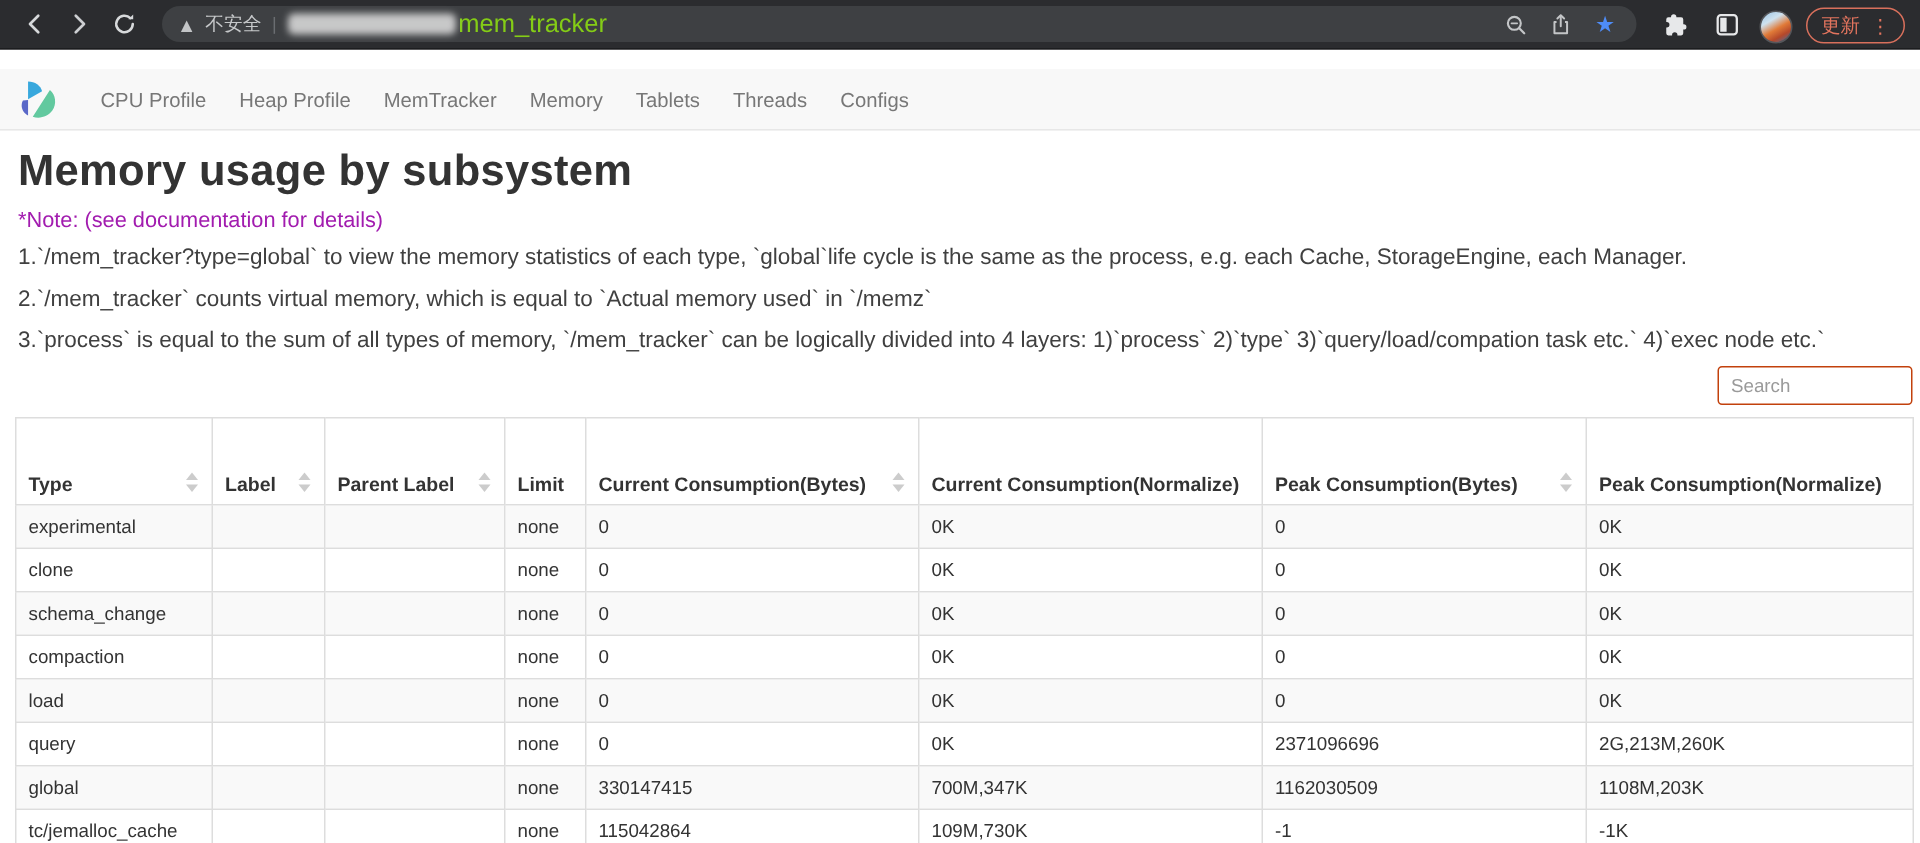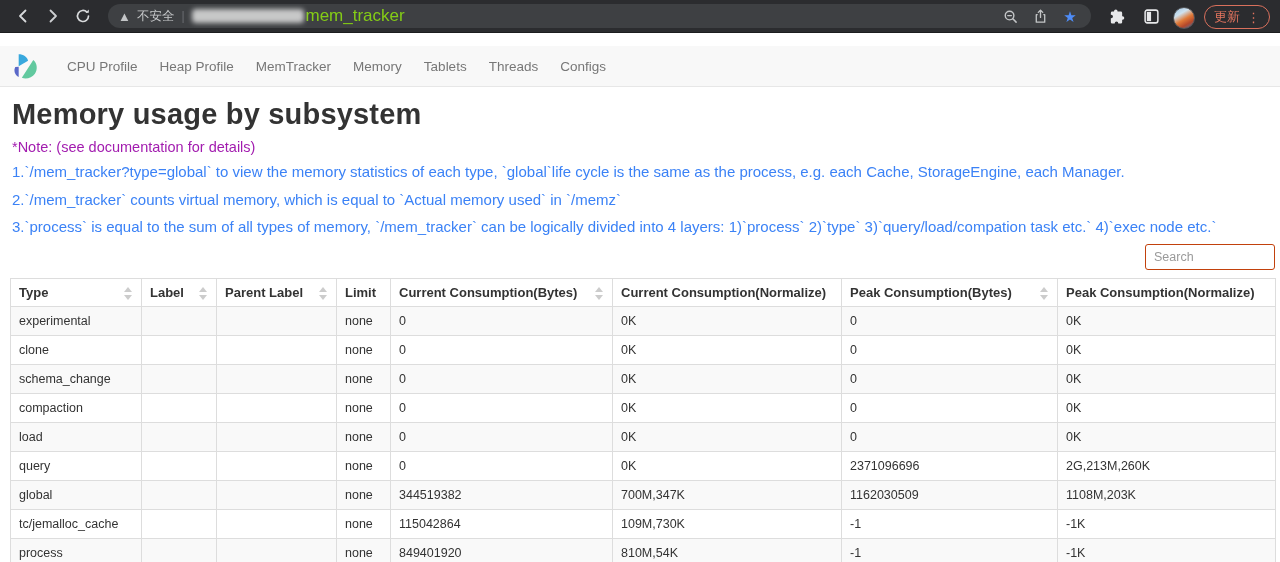--- a/index.html
+++ b/index.html
@@ -35,32 +35,32 @@
   
   .navbar { margin-top:13px; height:41px; background:#f8f8f8; border-bottom:1px solid #e7e7e7;
     display:flex; align-items:center; padding-left:12px; }
   .logo { width:26px; height:27px; margin-right:18px; cursor:pointer; }
   .nav-item { color:#777; font-size:13.5px; text-decoration:none; padding:0 11px; cursor:pointer; }
 
   
   .content { padding:0 0 0 0; }
   .page-title { font-size:29px; font-weight:600; color:#333; margin:11px 0 8px 12px; letter-spacing:.2px; }
   .note-head { font-size:14.5px; color:#a21caf; margin:0 0 6px 12px; }
-  .note-line { font-size:15px; color:#3b82f6; margin:0 0 6.5px 12px; line-height:1.4; }
+  .note-line { font-size:15px; color:#404040; margin:0 0 6.5px 12px; line-height:1.4; }
   .search-row { display:flex; justify-content:flex-end; padding-right:5px; margin-top:6px; }
   .search-input { width:130px; height:26px; border:1px solid #c2410c; border-radius:3px;
     font-size:12.5px; padding:0 8px; color:#333; outline:none; }
   .search-input::placeholder { color:#9a9a9a; }
 
   table { border-collapse:collapse; table-layout:fixed; margin:8px 5px 0 10px; width:1265px; }
   th, td { border:1px solid #ddd; text-align:left; overflow:hidden; white-space:nowrap; }
   th { font-size:13px; font-weight:bold; color:#333; padding:6px 8px; background:#fff; }
   td { font-size:12.5px; color:#333; padding:7px 8px; }
   tbody tr:nth-child(odd) td { background:#f9f9f9; }
-  .th-flex { display:flex; align-items:flex-end; justify-content:space-between; }
+  .th-flex { display:flex; align-items:flex-start; justify-content:space-between;margin-top:30px; }
   .sort { width:9px; height:13px; position:relative; flex:0 0 auto; margin-left:4px; }
   .sort::before { content:""; position:absolute; top:0; left:0;
     border-left:4.5px solid transparent; border-right:4.5px solid transparent; border-bottom:5px solid #ccc; }
   .sort::after { content:""; position:absolute; bottom:0; left:0;
     border-left:4.5px solid transparent; border-right:4.5px solid transparent; border-top:5px solid #ccc; }
 </style>
 </head>
 <body>
 
 <div class="toolbar">
@@ -270,21 +270,21 @@
           <td>0</td>
           <td>0K</td>
           <td>2371096696</td>
           <td>2G,213M,260K</td>
         </tr>
         <tr>
           <td>global</td>
           <td></td>
           <td></td>
           <td>none</td>
-          <td>344519382</td>
+          <td>330147415</td>
           <td>700M,347K</td>
           <td>1162030509</td>
           <td>1108M,203K</td>
         </tr>
         <tr>
           <td>tc/jemalloc_cache</td>
           <td></td>
           <td></td>
           <td>none</td>
           <td>115042864</td>

